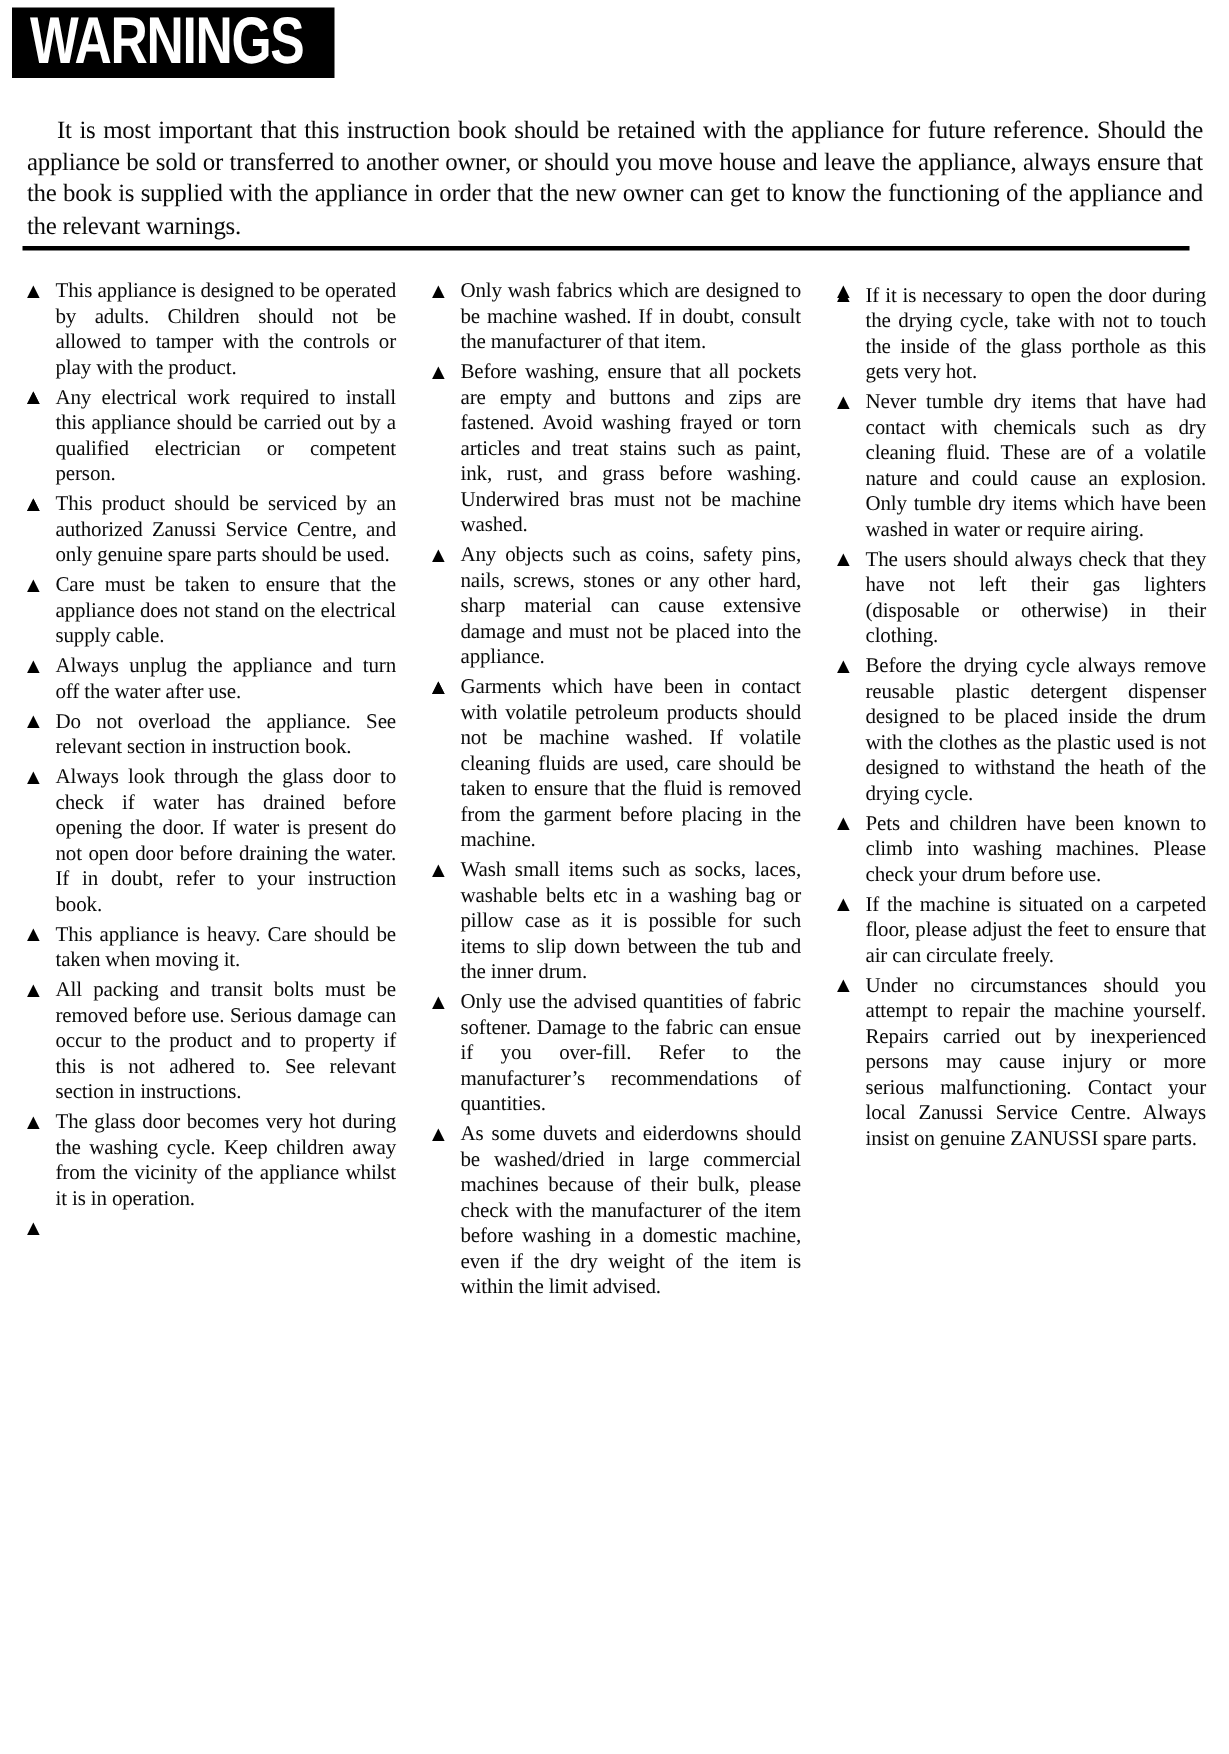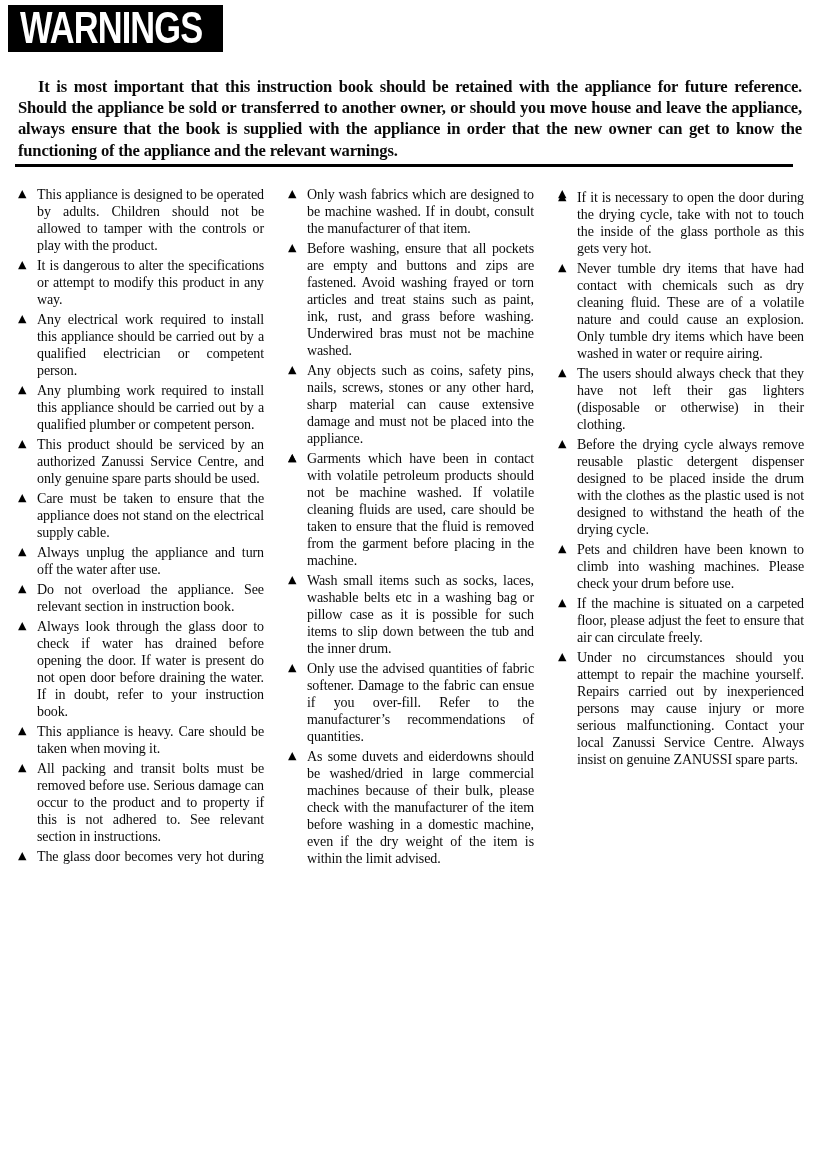--- a/index.html
+++ b/index.html
@@ -34,21 +34,21 @@
     transform-origin: left center;
     margin-left: 12px;
     white-space: nowrap;
   }
   .intro {
     position: absolute;
     left: 18px;
     top: 76px;
     width: 784px;
     margin: 0;
-    font-weight: bold;
+    font-weight: normal;
     font-size: 16.6px;
     line-height: 21.2px;
     text-align: justify;
     text-indent: 20px;
     letter-spacing: -0.2px;
   }
   .rule {
     position: absolute;
     left: 15px;
     top: 164px;
@@ -101,23 +101,23 @@
     <span class="header-title">WARNINGS</span>
   </div>
 
   <p class="intro">It is most important that this instruction book should be retained with the appliance for future reference. Should the appliance be sold or transferred to another owner, or should you move house and leave the appliance, always ensure that the book is supplied with the appliance in order that the new owner can get to know the functioning of the appliance and the relevant warnings.</p>
 
   <div class="rule"></div>
 
   <div class="columns">
     <div class="column">
         <div class="warning-item"><span class="bullet">▲</span><span>This appliance is designed to be operated by adults. Children should not be allowed to tamper with the controls or play with the product.</span></div>
-        <div class="warning-item"><span class="bullet">▲</span><span>It is dangerous to alter the specifications or attempt to modify this product in any way.</span></div>
+        <div class="warning-item"><span class="bullet">▲</span></div>
         <div class="warning-item"><span class="bullet">▲</span><span>Any electrical work required to install this appliance should be carried out by a qualified electrician or competent person.</span></div>
-        <div class="warning-item"><span class="bullet">▲</span><span>Any plumbing work required to install this appliance should be carried out by a qualified plumber or competent person.</span></div>
+        <div class="warning-item"><span class="bullet">▲</span></div>
         <div class="warning-item"><span class="bullet">▲</span><span>This product should be serviced by an authorized Zanussi Service Centre, and only genuine spare parts should be used.</span></div>
         <div class="warning-item"><span class="bullet">▲</span><span>Care must be taken to ensure that the appliance does not stand on the electrical supply cable.</span></div>
         <div class="warning-item"><span class="bullet">▲</span><span>Always unplug the appliance and turn off the water after use.</span></div>
         <div class="warning-item"><span class="bullet">▲</span><span>Do not overload the appliance. See relevant section in instruction book.</span></div>
         <div class="warning-item"><span class="bullet">▲</span><span>Always look through the glass door to check if water has drained before opening the door. If water is present do not open door before draining the water. If in doubt, refer to your instruction book.</span></div>
         <div class="warning-item"><span class="bullet">▲</span><span>This appliance is heavy. Care should be taken when moving it.</span></div>
         <div class="warning-item"><span class="bullet">▲</span><span>All packing and transit bolts must be removed before use. Serious damage can occur to the product and to property if this is not adhered to. See relevant section in instructions.</span></div>
         <div class="warning-item"><span class="bullet">▲</span><span>The glass door becomes very hot during the washing cycle. Keep children away from the vicinity of the appliance whilst it is in operation.</span></div>
         <div class="warning-item"><span class="bullet">▲</span></div>
       </div>

